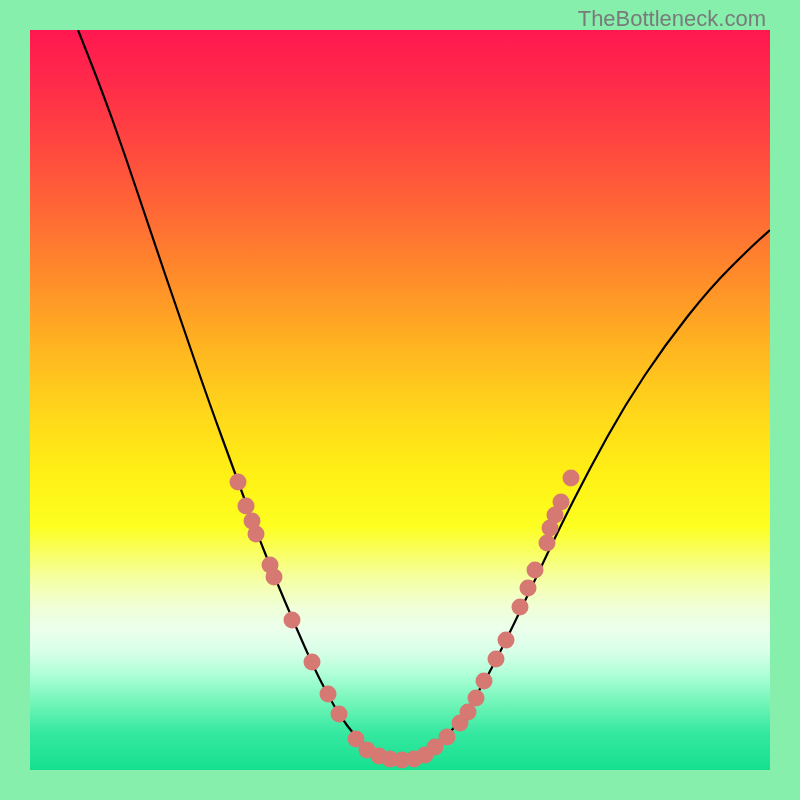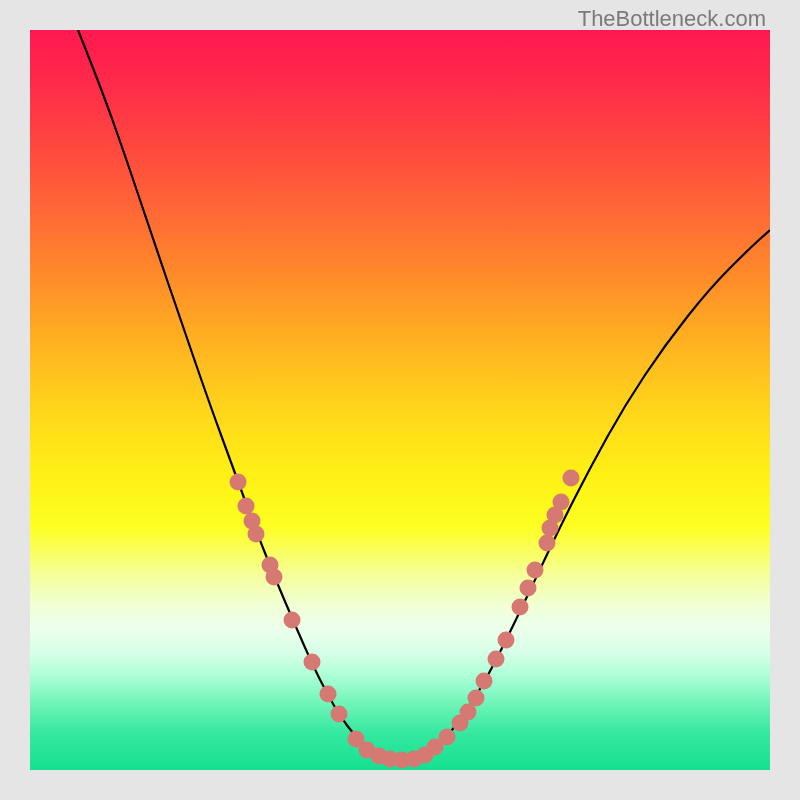--- a/index.html
+++ b/index.html
@@ -3,21 +3,21 @@
 <meta charset="utf-8">
 <style>
   * { margin: 0; padding: 0; box-sizing: border-box; }
   html, body { width: 800px; height: 800px; overflow: hidden; }
   body { background: #000; position: relative; font-family: Arial, sans-serif; }
   
   .frame {
     position: absolute;
     left: 0; top: 0;
     width: 800px; height: 800px;
-    background: #e5e5e5;
+    background: #86efac;
   }
   
   .plot-area {
     position: absolute;
     left: 30px;
     top: 30px;
     width: 740px;
     height: 740px;
     background: linear-gradient(to bottom,
       #ff1850 0%,

